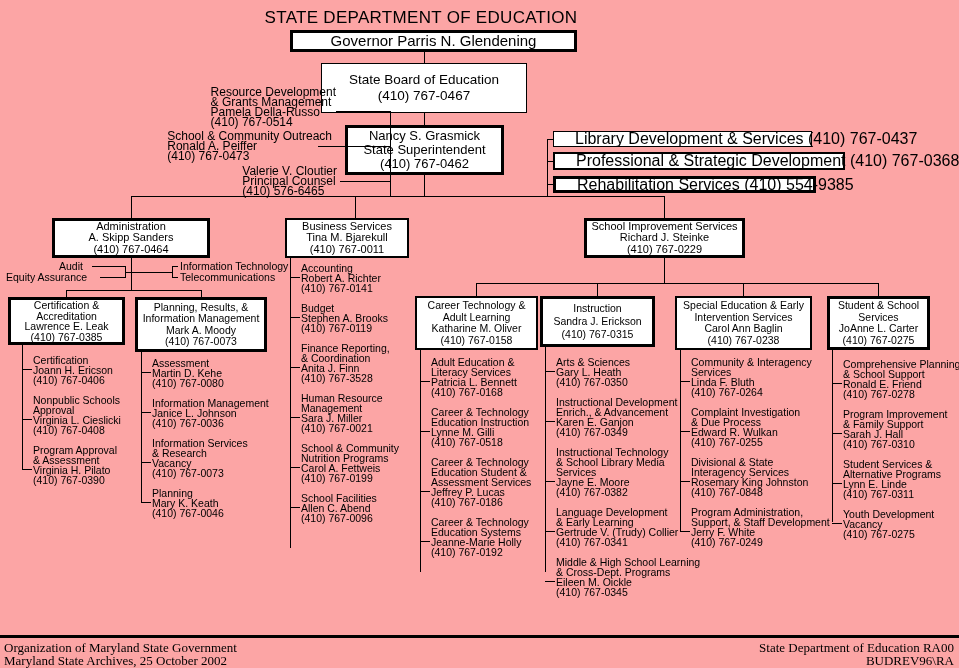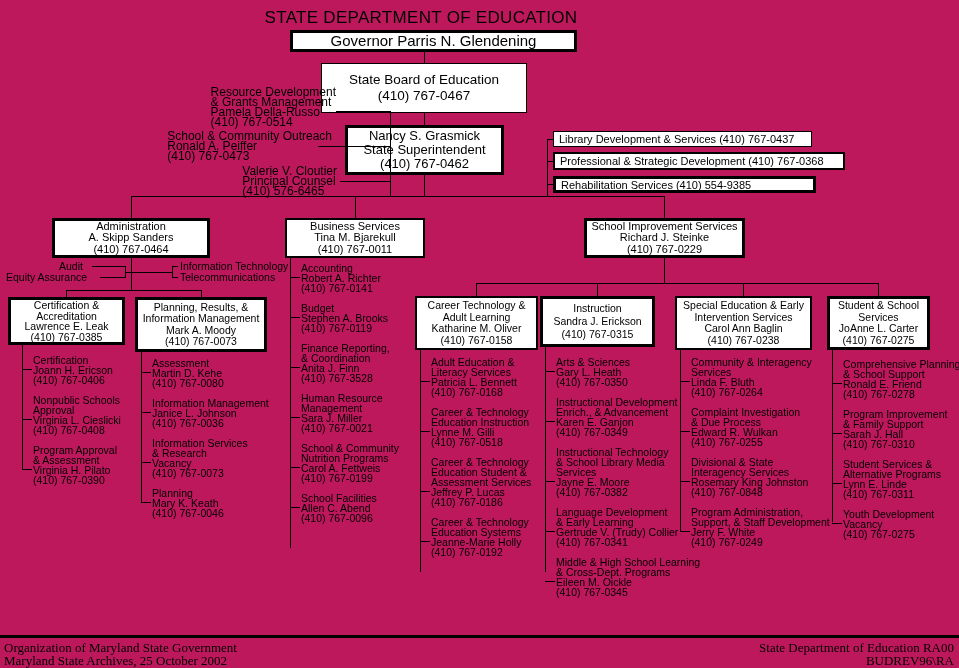--- a/index.html
+++ b/index.html
@@ -1,27 +1,27 @@
 <!DOCTYPE html>
 <html><head>
 <meta charset="utf-8">
 <style>
   html,body{margin:0;padding:0;background:#fff}
-  .canvas{position:relative;width:959px;height:668px;background:#be185d;color:#000;
+  .canvas{position:relative;width:959px;height:668px;background:#fca5a5;color:#000;
           font-family:"Liberation Sans",sans-serif;overflow:hidden}
   .ln{position:absolute;background:#000;display:block}
   .box{position:absolute;border:3px solid #000;box-sizing:border-box;background:#fff;
        display:flex;flex-direction:column;align-items:center;justify-content:center;
        text-align:center}
   .box div{white-space:pre}
   .b1{border-width:1px}.b2{border-width:2px}.b3{border-width:3px}
   .chart-title{position:absolute;left:0;top:8px;width:842px;text-align:center;
                font-size:17px;letter-spacing:.3px}
   .runit{position:absolute;border:1px solid #000;box-sizing:border-box;background:#fff;
-         display:flex;align-items:center;padding-left:5px;font-size:11px;white-space:pre}
+         display:flex;align-items:center;padding-left:21px;font-size:16px;white-space:pre}
   .ann{position:absolute;white-space:pre;font-size:12px;line-height:10px}
   .lbl{position:absolute;white-space:pre;font-size:10.5px;line-height:10px}
   .list{position:absolute}
   .item{margin-bottom:10px}
   .item div{white-space:pre;font-size:10.5px;line-height:10px}
   .item .nm{position:relative}
   .item .nm::before{content:"";position:absolute;left:-11px;top:4px;width:10px;height:1px;background:#000}
   .ft{position:absolute;font-family:"Liberation Serif","DejaVu Serif",serif;
       font-size:13px;line-height:13px}
   .ft.right{text-align:right}
@@ -68,21 +68,21 @@
   <div class="runit" style="left:553px;top:176px;width:263px;height:17px;border-width:3px">
     <span>Rehabilitation Services (410) 554-9385</span>
   </div>
 
   <div class="box b3" style="left:52px;top:218px;width:158px;height:40px;font-size:11px;line-height:11.5px">
     <div>Administration</div>
     <div>A. Skipp Sanders</div>
     <div>(410) 767-0464</div>
   </div>
 
-  <div class="box b2" style="left:285px;top:218px;width:140px;height:40px;font-size:11px;line-height:11.5px">
+  <div class="box b2" style="left:285px;top:218px;width:124px;height:40px;font-size:11px;line-height:11.5px">
     <div>Business Services</div>
     <div>Tina M. Bjarekull</div>
     <div>(410) 767-0011</div>
   </div>
 
   <div class="box b3" style="left:584px;top:218px;width:161px;height:40px;font-size:11px;line-height:11.5px">
     <div>School Improvement Services</div>
     <div>Richard J. Steinke</div>
     <div>(410) 767-0229</div>
   </div>

